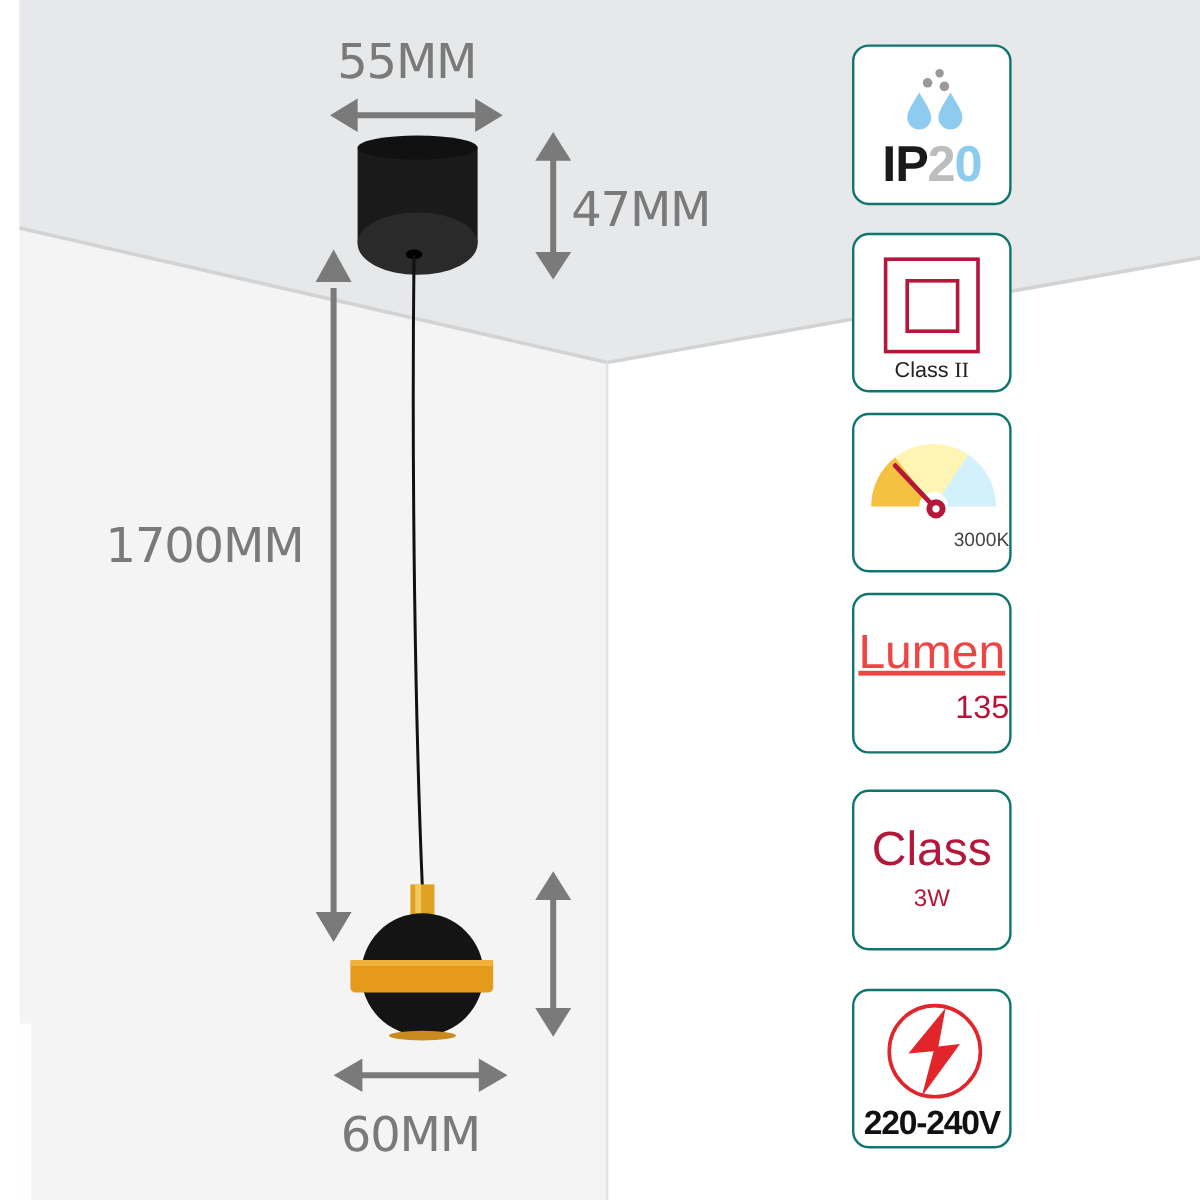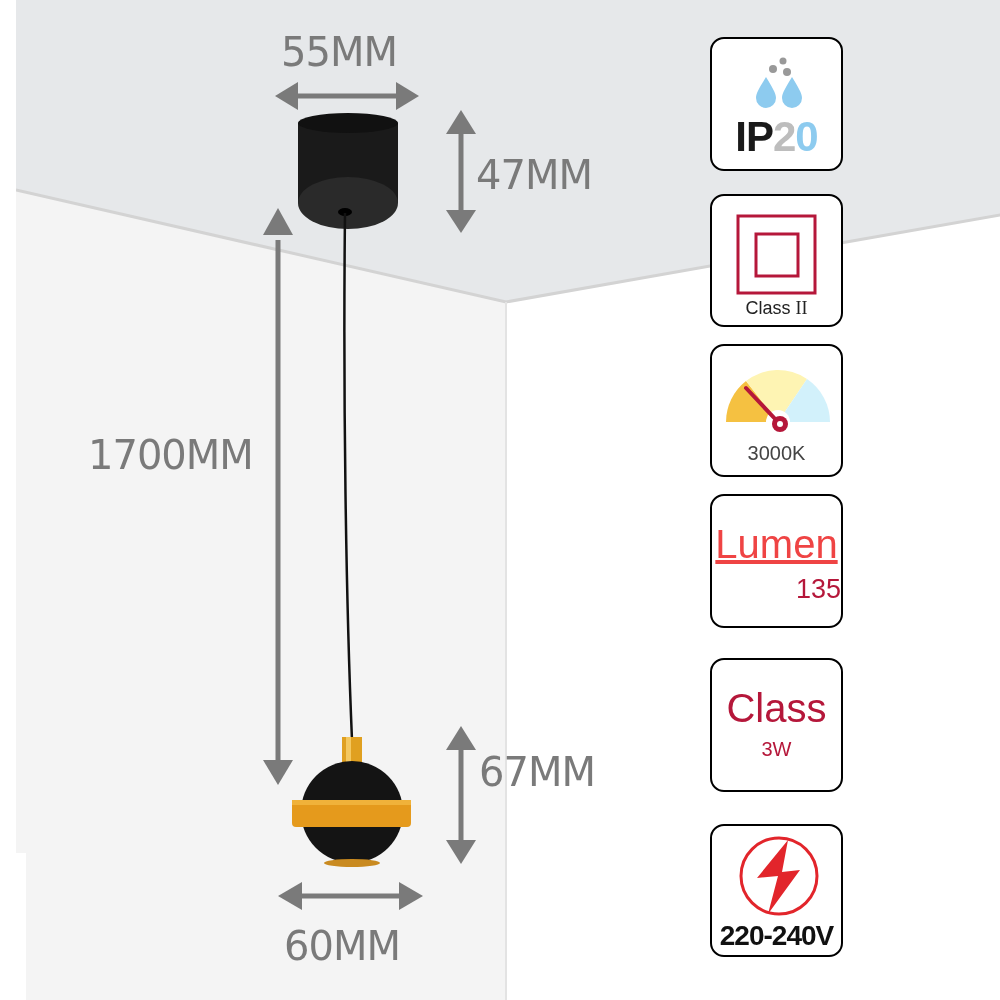--- a/index.html
+++ b/index.html
@@ -1,19 +1,19 @@
 <!DOCTYPE html>
 <html><head>
 <meta charset="utf-8">
 <style>
   html, body { margin: 0; padding: 0; }
   body { width: 1000px; height: 1000px; position: relative; overflow: hidden; background: #ffffff; font-family: "DejaVu Sans", sans-serif; }
   .scene { position: absolute; left: 16px; top: 0; width: 1000px; height: 749px; }
   .dim-label { position: absolute; color: #7a7a7a; font-family: "DejaVu Sans", sans-serif; font-size: 40px; letter-spacing: -1px; line-height: 1; white-space: nowrap; }
-  .card { position: absolute; left: 694px; width: 133px; background: #ffffff; border: 2px solid #000000; border-radius: 14px; box-sizing: border-box; }
+  .card { position: absolute; left: 694px; width: 133px; background: #ffffff; border: 2px solid #0f766e; border-radius: 14px; box-sizing: border-box; }
   .card-text { position: absolute; left: 0; right: 0; text-align: center; white-space: nowrap; font-family: "Liberation Sans", sans-serif; }
 </style>
 </head>
 <body>
 
 <div class="scene">
 
   <svg width="1000" height="1000" style="position:absolute;left:0;top:0">
     <rect x="0" y="0" width="1000" height="1000" fill="#ffffff"></rect>
     <polygon points="0,190 490,302 490,1000 0,1000" fill="#f4f4f4"></polygon>
@@ -65,21 +65,20 @@
 
       <line x1="285" y1="896" x2="385" y2="896" stroke-width="5"></line>
       <polygon points="262,896 286,882 286,910" stroke="none"></polygon>
       <polygon points="407,896 383,882 383,910" stroke="none"></polygon>
     </g>
   </svg>
 
   <div class="dim-label" style="left:265px;top:32px;">55MM</div>
   <div class="dim-label" style="left:460px;top:155px;">47MM</div>
   <div class="dim-label" style="left:72px;top:435px;">1700MM</div>
-  <div class="dim-label" style="left:463px;top:752px;">67MM</div>
   <div class="dim-label" style="left:268px;top:926px;text-align:right;">60MM</div>
 
   <div class="card" style="top:37px;height:134px;">
     <svg width="133" height="70" style="position:absolute;left:0;top:8px">
       <circle cx="61" cy="22" r="4" fill="#999"></circle>
       <circle cx="71" cy="14" r="3.5" fill="#999"></circle>
       <circle cx="75" cy="25" r="4" fill="#999"></circle>
       <path d="M54,30 C48,40 44,46 44,51 A10,10 0 0 0 64,51 C64,46 60,40 54,30 Z" fill="#8dcbef"></path>
       <path d="M80,30 C74,40 70,46 70,51 A10,10 0 0 0 90,51 C90,46 86,40 80,30 Z" fill="#8dcbef"></path>
     </svg>
@@ -102,21 +101,21 @@
   <div class="card" style="top:344px;height:133px;">
     <svg width="133" height="80" style="position:absolute;left:0;top:10px">
       <path d="M66,66 L14,66 A52,52 0 0 1 34,25 Z" fill="#f5c141"></path>
       <path d="M66,66 L34,25 A52,52 0 0 1 95,23 Z" fill="#fef4b3"></path>
       <path d="M66,66 L95,23 A52,52 0 0 1 118,66 Z" fill="#d2f1fb"></path>
       <circle cx="66" cy="66" r="12" fill="#ffffff"></circle>
       <line x1="66" y1="66" x2="34" y2="32" stroke="#b5173a" stroke-width="4" stroke-linecap="round"></line>
       <circle cx="68" cy="68" r="8" fill="#b5173a"></circle>
       <circle cx="68" cy="68" r="3" fill="#fff"></circle>
     </svg>
-    <div class="card-text" style="top:96px;font-size:20px;color:#444;">3000K</div>
+    <div class="card-text" style="top:96px;font-size:16px;color:#444;text-align:right;">3000K</div>
   </div>
 
   <div class="card" style="top:494px;height:134px;">
     <div class="card-text" style="top:26px;font-size:40px;color:#ef4444;text-decoration:underline;">Lumen</div>
     <div class="card-text" style="top:78px;font-size:27px;color:#b5173a;text-align:right;">135</div>
   </div>
 
   <div class="card" style="top:658px;height:134px;">
     <div class="card-text" style="top:26px;font-size:40px;color:#b5173a;">Class</div>
     <div class="card-text" style="top:78px;font-size:20px;color:#b5173a;">3W</div>

